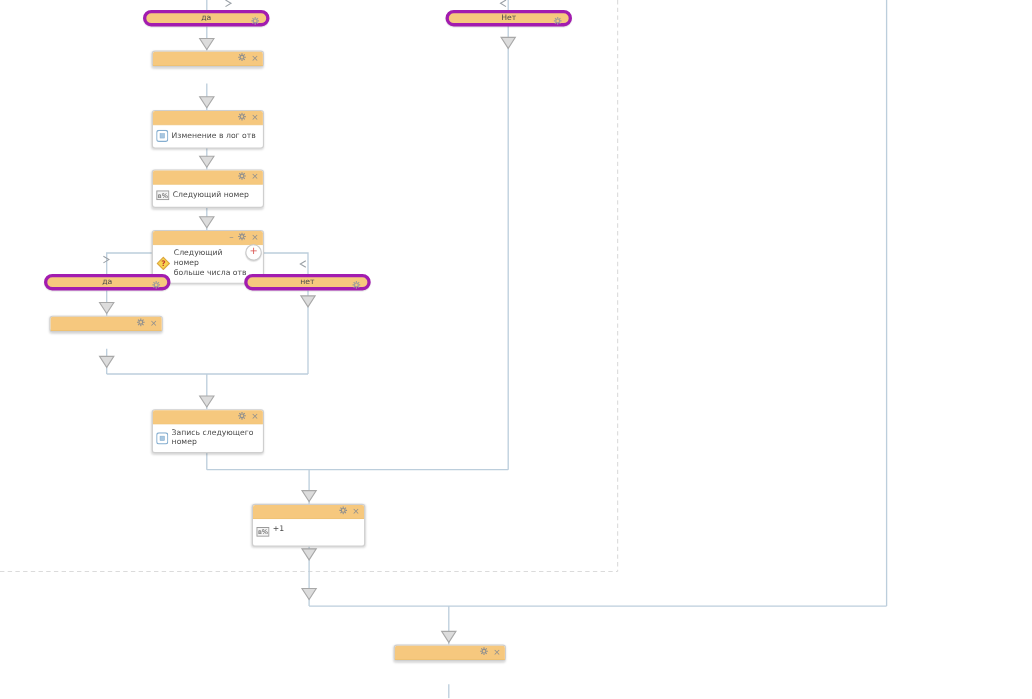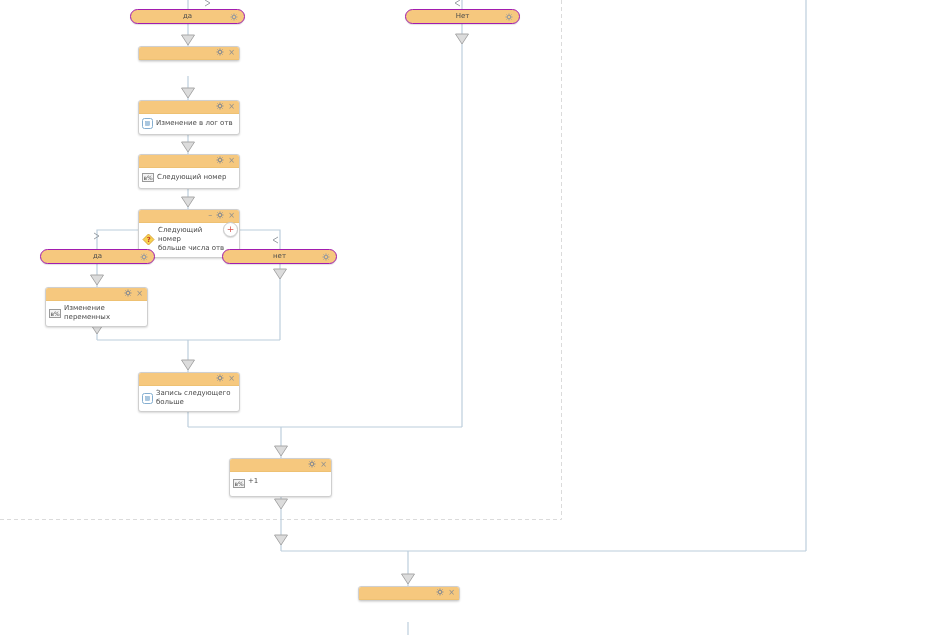--- a/index.html
+++ b/index.html
@@ -4,21 +4,21 @@
 <style>
   html,body{margin:0;padding:0;background:#fff;}
   #canvas{
     position:relative;width:938px;height:635px;background:#ffffff;
     overflow:hidden;font-family:"DejaVu Sans","Liberation Sans",sans-serif;
   }
   #connector-layer{position:absolute;left:0;top:0;z-index:0;}
   .node{position:absolute;z-index:2;box-sizing:border-box;}
   
   .pill{
-    width:115px;height:15px;background:#f6c87e;border:1px solid #a21caf;
+    width:115px;height:15px;background:#f6c87e;border:3px solid #a21caf;
     border-radius:8px;display:flex;align-items:center;justify-content:center;
     box-shadow:0 1px 1px rgba(0,0,0,.12);
   }
   .pill-label{font-size:7px;color:#4a4a4a;line-height:1;}
   .pill-gear{position:absolute;right:6px;top:3px;display:flex;}
   
   .block{
     width:102px;background:#ffffff;border:1px solid #cfcfcf;border-radius:3px;
     box-shadow:0 1px 2px rgba(0,0,0,.15);
   }
@@ -215,65 +215,56 @@
   </div>
 
   <div class="node block" style="left:45px;top:287px;width:103px;">
     <div class="block-header">
       <span class="hic"><svg width="8" height="8" viewBox="0 0 8 8">
             <path d="M4 .5V2M4 6v1.5M.5 4H2M6 4h1.5M1.5 1.5l1.1 1.1M5.4 5.4l1.1 1.1M6.5 1.5L5.4 2.6M2.6 5.4L1.5 6.5" stroke="#8f8f8f" stroke-width="1"></path>
             <circle cx="4" cy="4" r="1.7" fill="none" stroke="#8f8f8f"></circle>
           </svg></span>
       <span class="hic">×</span>
     </div>
+  </div>
+
+  <div class="node block" style="left:138px;top:372px;">
+    <div class="block-header">
+      <span class="hic"><svg width="8" height="8" viewBox="0 0 8 8">
+            <path d="M4 .5V2M4 6v1.5M.5 4H2M6 4h1.5M1.5 1.5l1.1 1.1M5.4 5.4l1.1 1.1M6.5 1.5L5.4 2.6M2.6 5.4L1.5 6.5" stroke="#8f8f8f" stroke-width="1"></path>
+            <circle cx="4" cy="4" r="1.7" fill="none" stroke="#8f8f8f"></circle>
+          </svg></span>
+      <span class="hic">×</span>
+    </div>
     <div class="block-body">
+      <span class="icn">
+        <svg width="11" height="11">
+            <rect x="0.5" y="0.5" width="10" height="10" rx="2" fill="#fff" stroke="#85aed0"></rect>
+            <rect x="3.5" y="3.5" width="4" height="4" fill="#a9c7e0" stroke="#85aed0" stroke-width="0.5"></rect>
+          </svg>
+      </span>
+      <span class="b-title">Запись следующего номер</span>
+    </div>
+  </div>
+
+  <div class="node block" style="left:229px;top:458px;width:103px;">
+    <div class="block-header">
+      <span class="hic"><svg width="8" height="8" viewBox="0 0 8 8">
+            <path d="M4 .5V2M4 6v1.5M.5 4H2M6 4h1.5M1.5 1.5l1.1 1.1M5.4 5.4l1.1 1.1M6.5 1.5L5.4 2.6M2.6 5.4L1.5 6.5" stroke="#8f8f8f" stroke-width="1"></path>
+            <circle cx="4" cy="4" r="1.7" fill="none" stroke="#8f8f8f"></circle>
+          </svg></span>
+      <span class="hic">×</span>
+    </div>
+    <div class="block-body" style="min-height:17px;">
       <span class="icn">
         <svg width="12" height="9">
             <rect x="0.5" y="0.5" width="11" height="8" fill="#f4f4f4" stroke="#9a9a9a"></rect>
             <text x="1.5" y="6.8" font-size="6" fill="#555">в%</text>
           </svg>
       </span>
-      <span class="b-title">Изменение переменных</span>
-    </div>
-  </div>
-
-  <div class="node block" style="left:138px;top:372px;">
-    <div class="block-header">
-      <span class="hic"><svg width="8" height="8" viewBox="0 0 8 8">
-            <path d="M4 .5V2M4 6v1.5M.5 4H2M6 4h1.5M1.5 1.5l1.1 1.1M5.4 5.4l1.1 1.1M6.5 1.5L5.4 2.6M2.6 5.4L1.5 6.5" stroke="#8f8f8f" stroke-width="1"></path>
-            <circle cx="4" cy="4" r="1.7" fill="none" stroke="#8f8f8f"></circle>
-          </svg></span>
-      <span class="hic">×</span>
-    </div>
-    <div class="block-body">
-      <span class="icn">
-        <svg width="11" height="11">
-            <rect x="0.5" y="0.5" width="10" height="10" rx="2" fill="#fff" stroke="#85aed0"></rect>
-            <rect x="3.5" y="3.5" width="4" height="4" fill="#a9c7e0" stroke="#85aed0" stroke-width="0.5"></rect>
-          </svg>
-      </span>
-      <span class="b-title">Запись следующего больше</span>
-    </div>
-  </div>
-
-  <div class="node block" style="left:229px;top:458px;width:103px;">
-    <div class="block-header">
-      <span class="hic"><svg width="8" height="8" viewBox="0 0 8 8">
-            <path d="M4 .5V2M4 6v1.5M.5 4H2M6 4h1.5M1.5 1.5l1.1 1.1M5.4 5.4l1.1 1.1M6.5 1.5L5.4 2.6M2.6 5.4L1.5 6.5" stroke="#8f8f8f" stroke-width="1"></path>
-            <circle cx="4" cy="4" r="1.7" fill="none" stroke="#8f8f8f"></circle>
-          </svg></span>
-      <span class="hic">×</span>
-    </div>
-    <div class="block-body" style="min-height:17px;">
-      <span class="icn">
-        <svg width="12" height="9">
-            <rect x="0.5" y="0.5" width="11" height="8" fill="#f4f4f4" stroke="#9a9a9a"></rect>
-            <text x="1.5" y="6.8" font-size="6" fill="#555">в%</text>
-          </svg>
-      </span>
       <span class="b-title raised">+1</span>
     </div>
   </div>
 
   <div class="node block" style="left:358px;top:586px;">
     <div class="block-header">
       <span class="hic"><svg width="8" height="8" viewBox="0 0 8 8">
             <path d="M4 .5V2M4 6v1.5M.5 4H2M6 4h1.5M1.5 1.5l1.1 1.1M5.4 5.4l1.1 1.1M6.5 1.5L5.4 2.6M2.6 5.4L1.5 6.5" stroke="#8f8f8f" stroke-width="1"></path>
             <circle cx="4" cy="4" r="1.7" fill="none" stroke="#8f8f8f"></circle>
           </svg></span>

